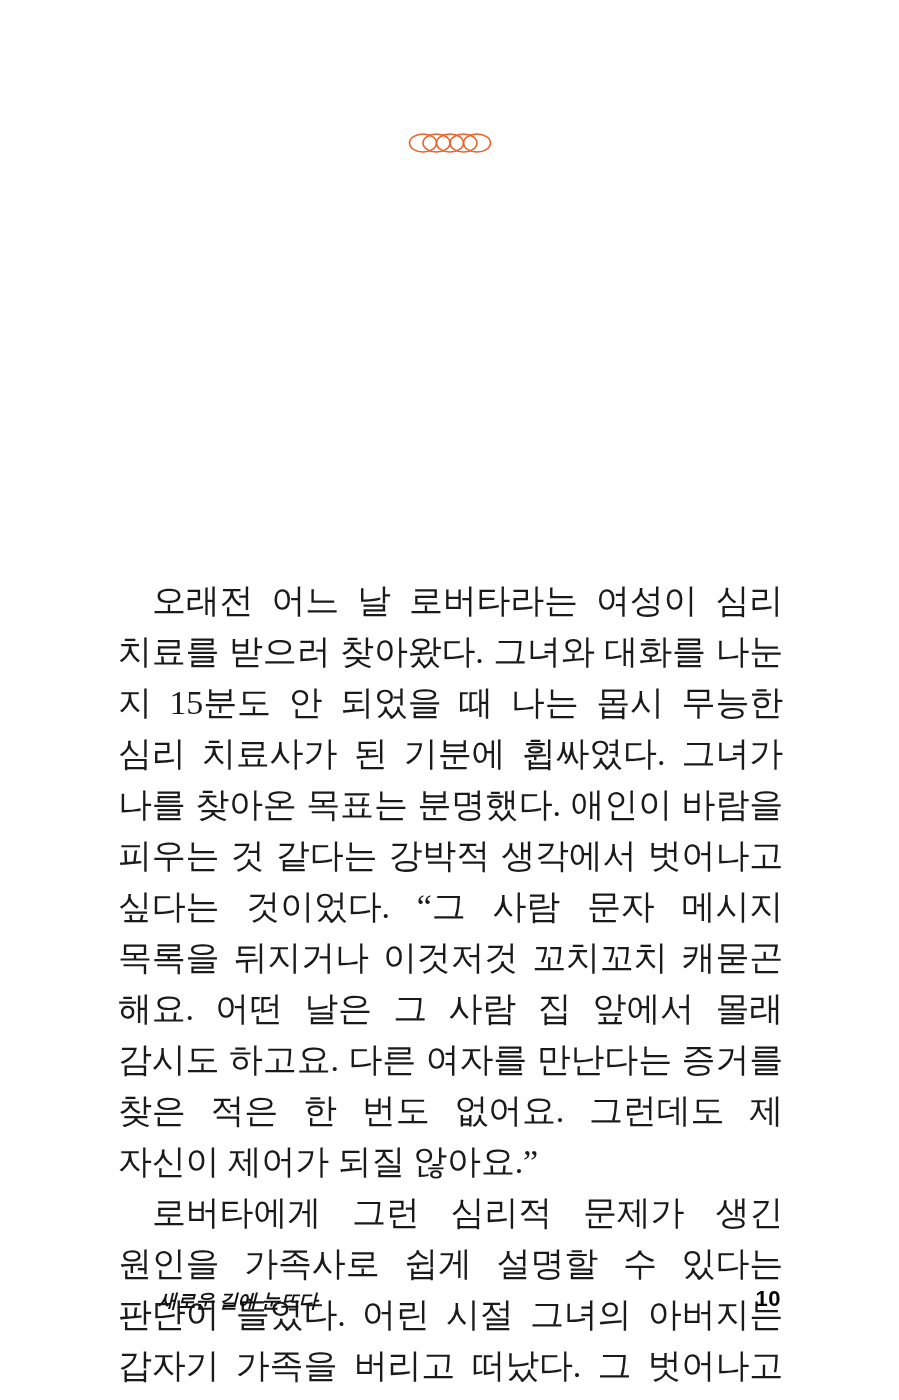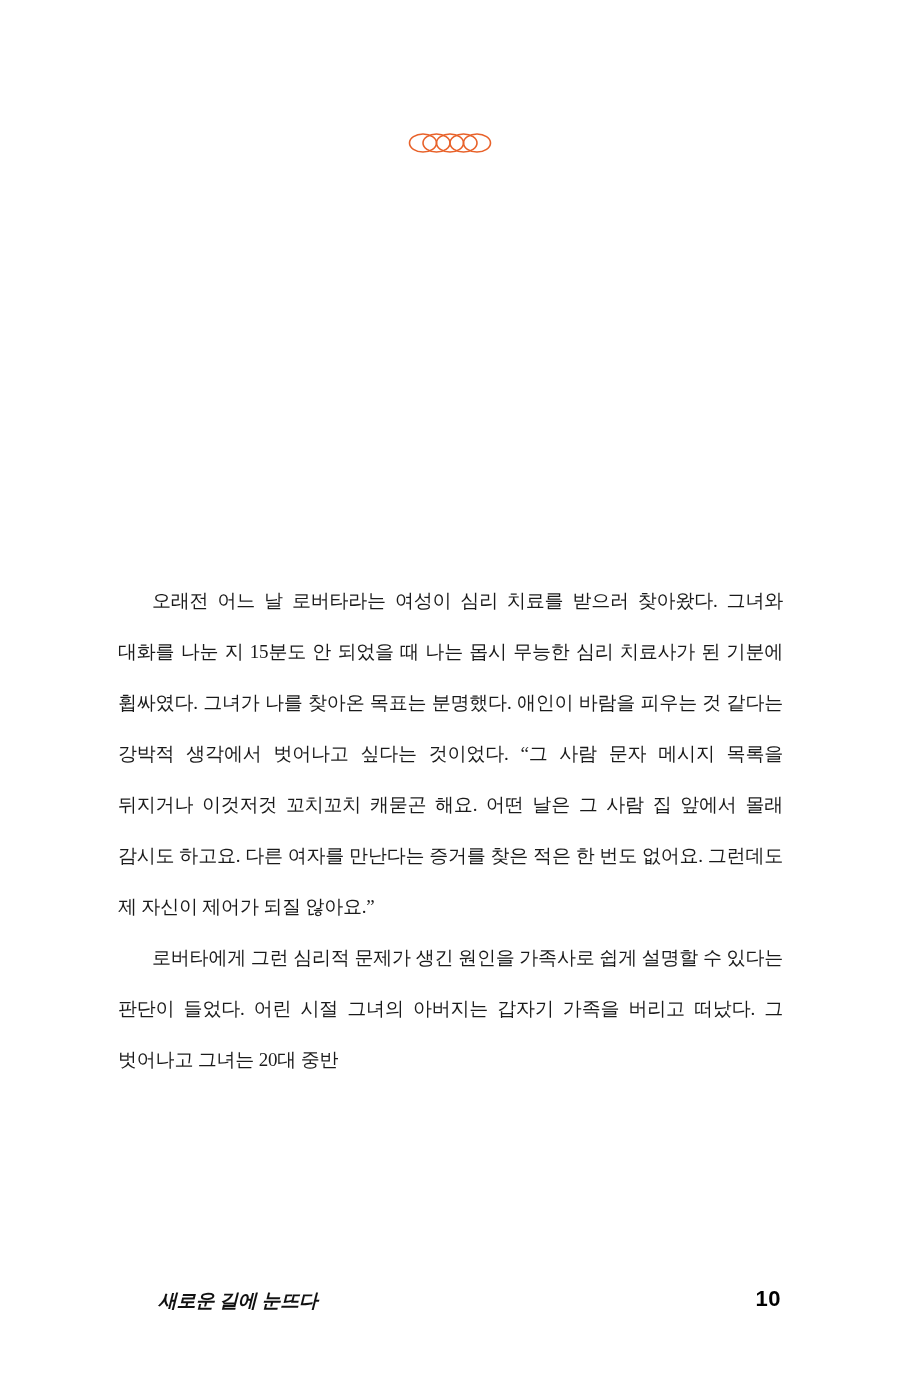--- a/index.html
+++ b/index.html
@@ -34,21 +34,21 @@
   }
   
   .body-text {
     position: absolute;
     left: 118px;
     top: 575px;
     width: 665px;
   }
   .body-text p {
     margin: 0;
-    font-size: 19px;
+    font-size: 34px;
     line-height: 51px;
     text-align: justify;
     text-justify: inter-character;
     text-indent: 34px;
     letter-spacing: -0.2px;
     word-break: keep-all;
   }
   .body-text p + p {
     margin-top: 0;
   }

